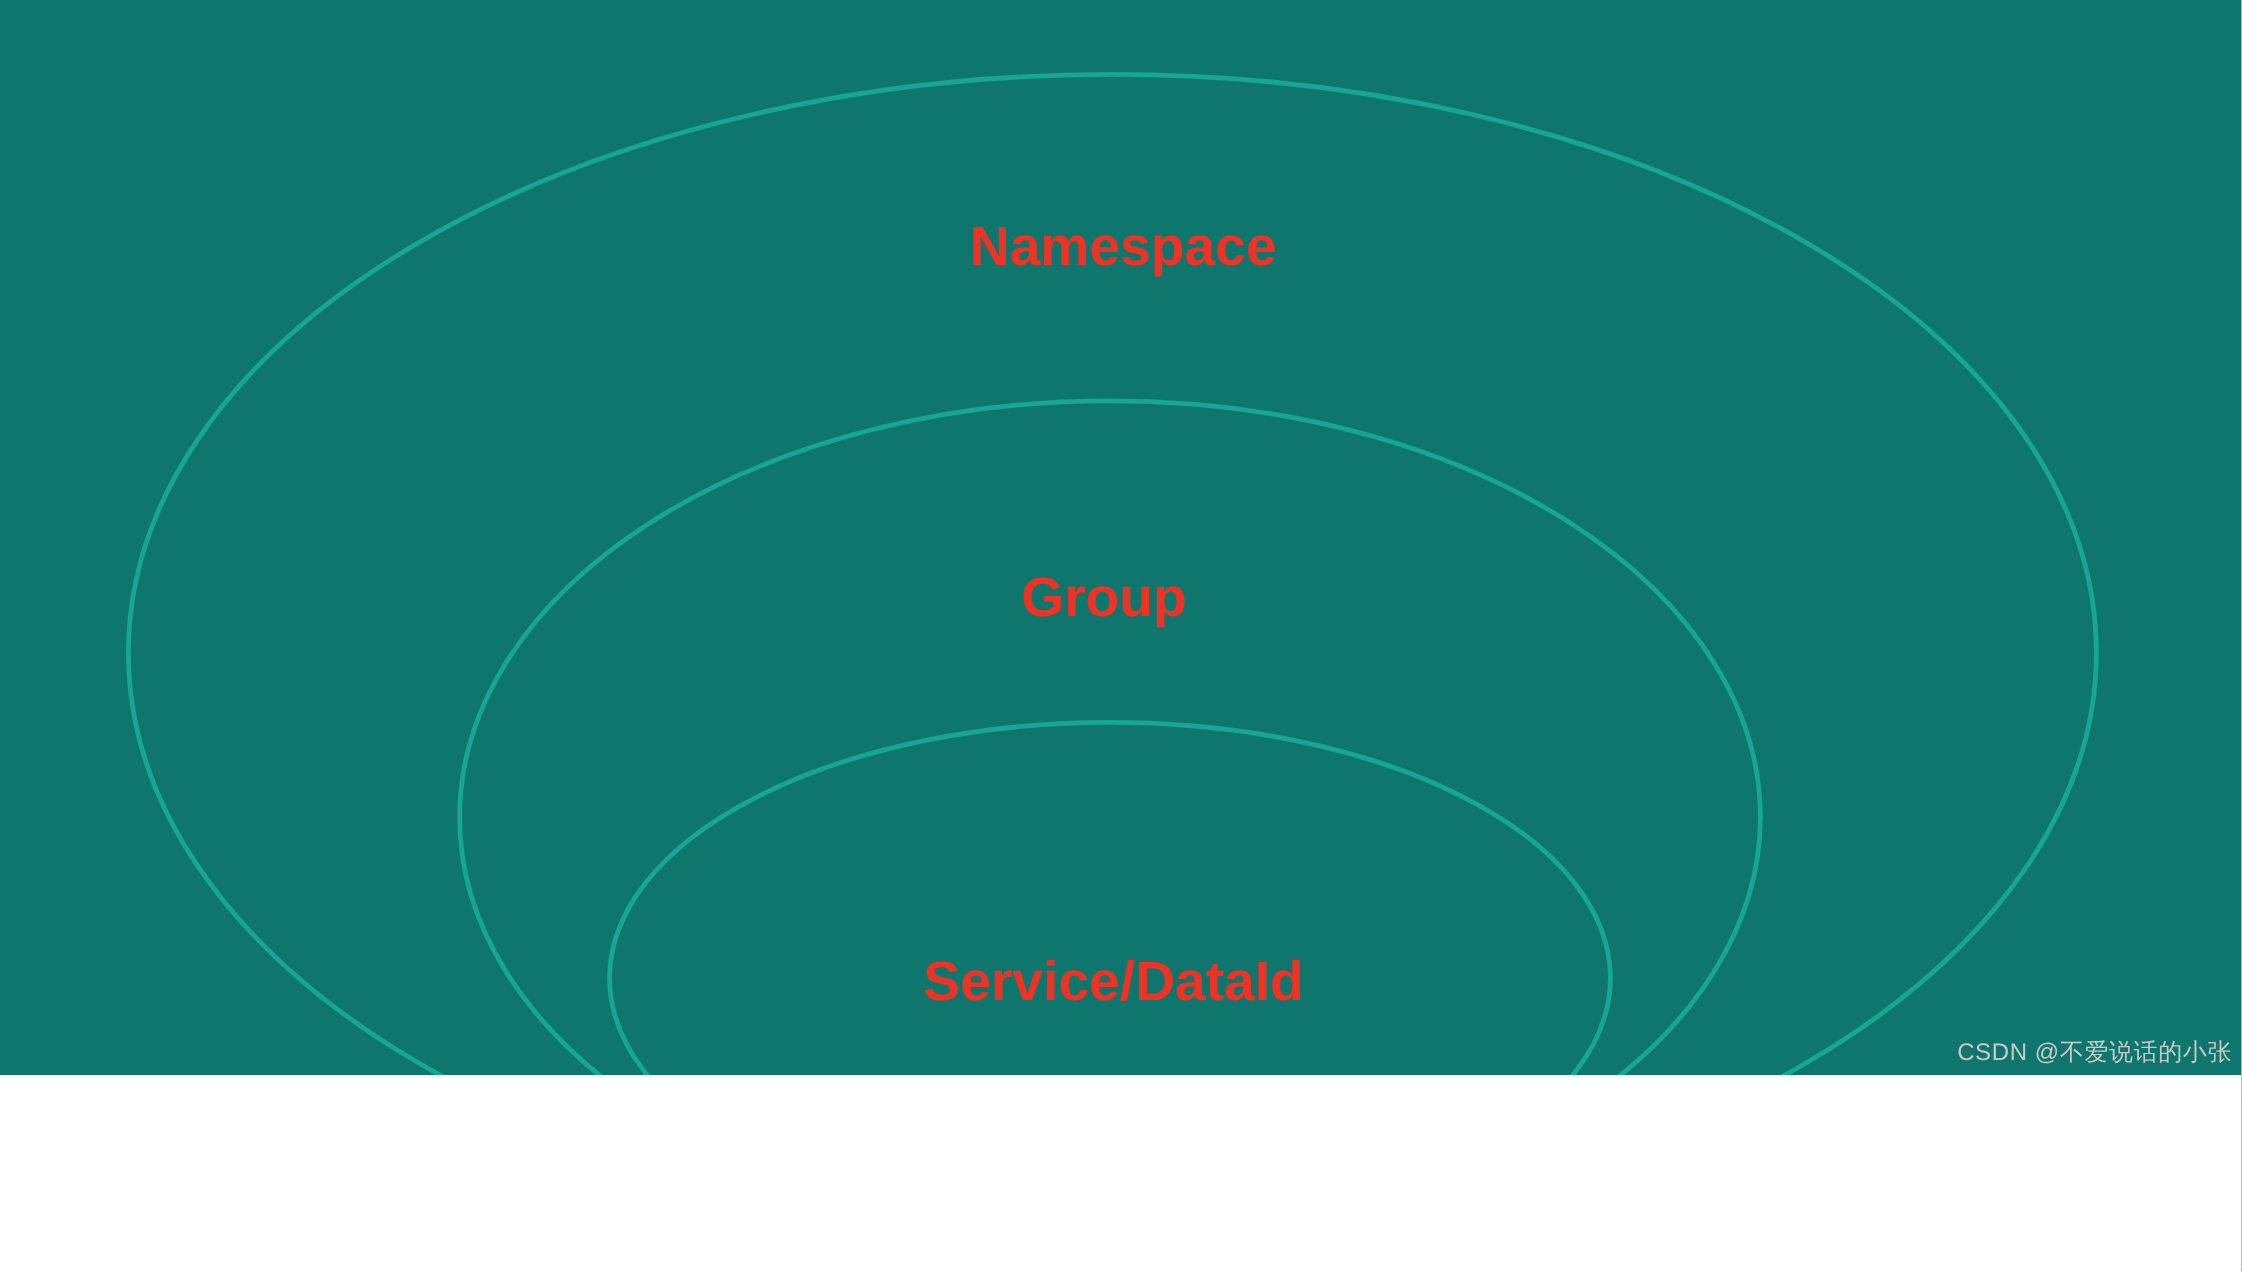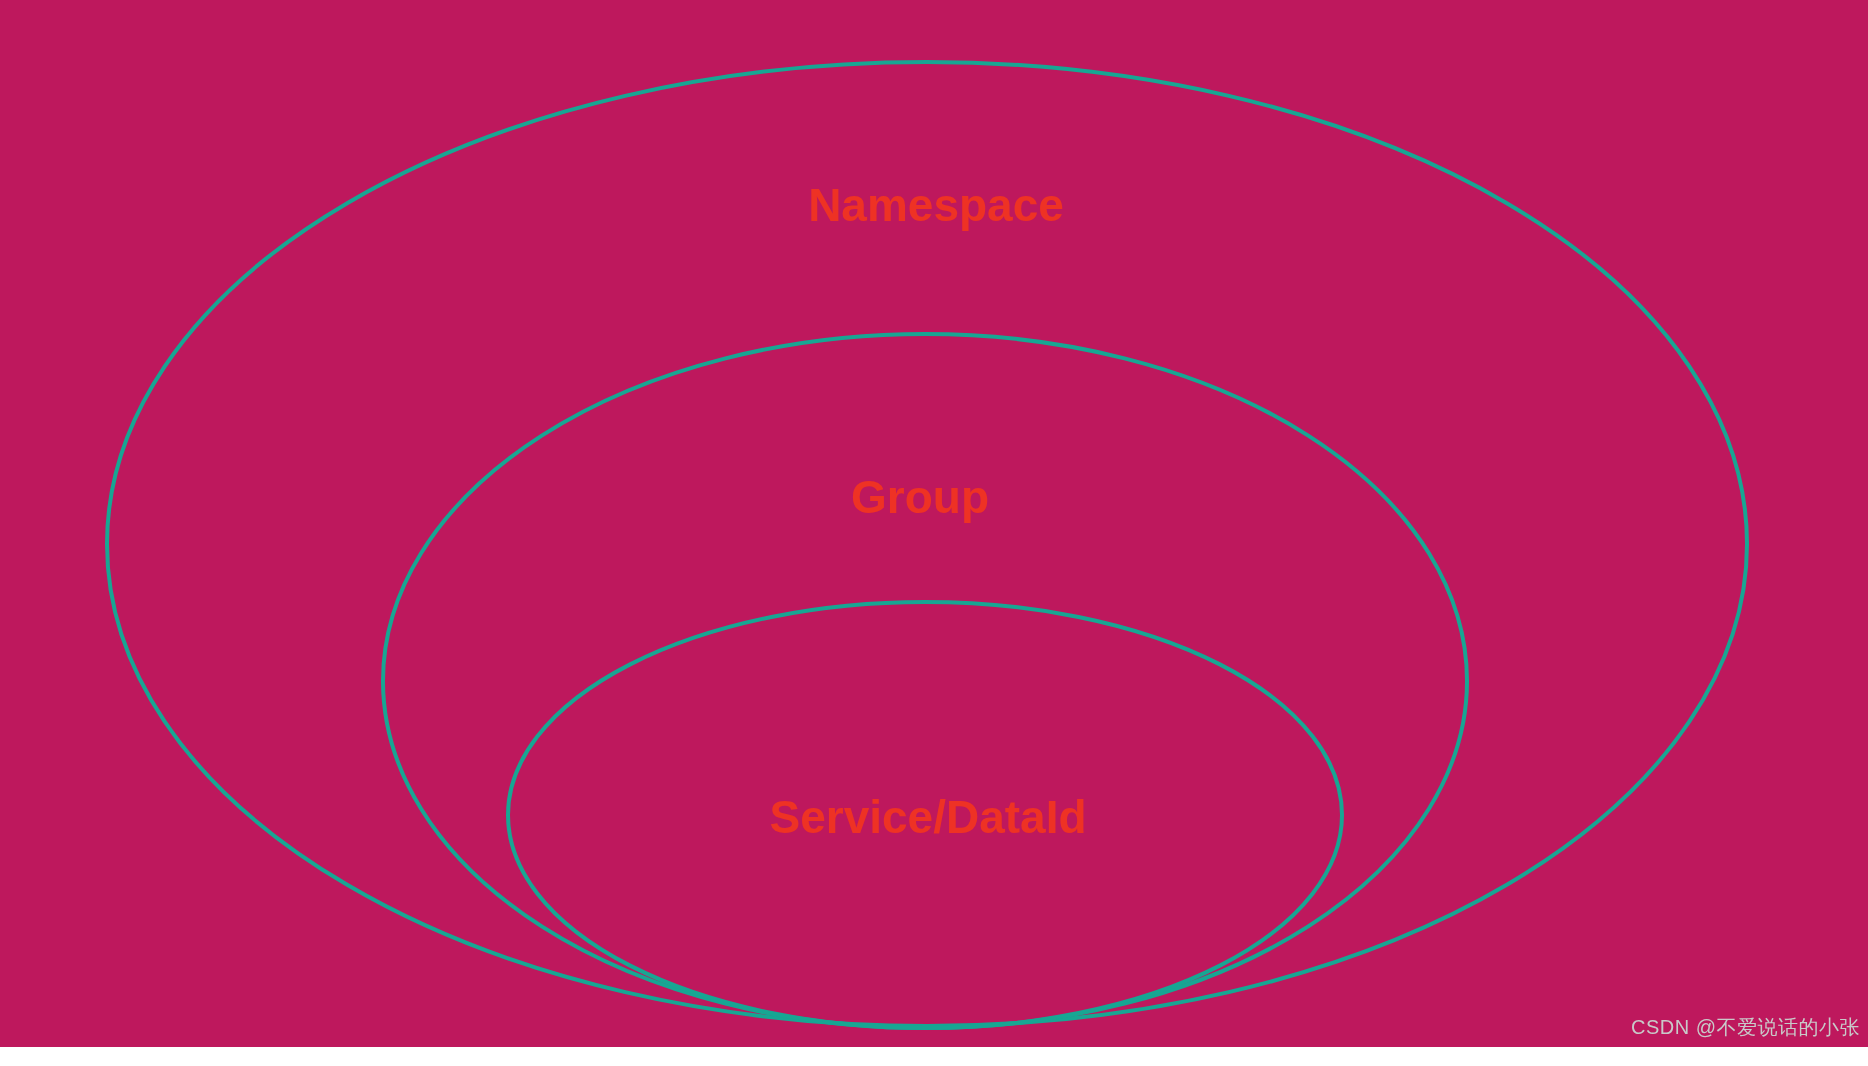--- a/index.html
+++ b/index.html
@@ -3,22 +3,22 @@
 <meta charset="utf-8">
 <style>
   html, body {
     margin: 0;
     padding: 0;
     background: #ffffff;
   }
   .canvas {
     position: relative;
     width: 1868px;
-    height: 1047px;
-    background: #be185d;
+    height: 896px;
+    background: #0f766e;
     overflow: hidden;
     font-family: "Liberation Sans", sans-serif;
   }
   .canvas svg {
     position: absolute;
     top: 0;
     left: 0;
   }
   .ring {
     fill: none;

